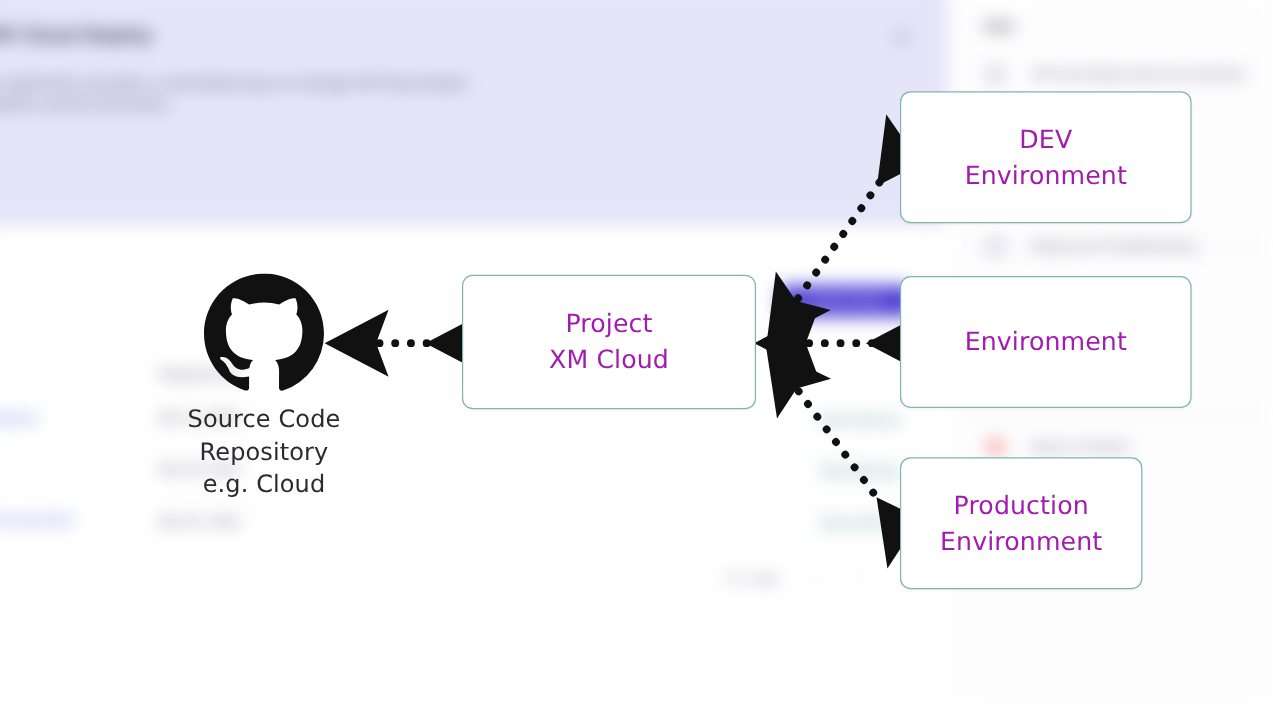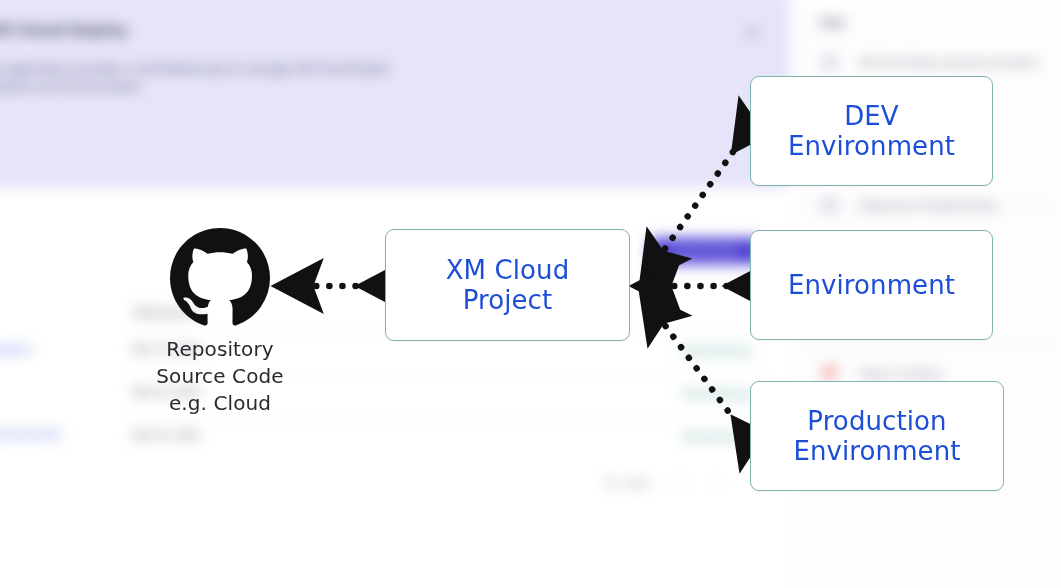--- a/index.html
+++ b/index.html
@@ -158,32 +158,32 @@
 
   .node-box {
     position: absolute;
     border: 1.6px solid #7fb5b0;
     border-radius: 9px;
     background: #ffffff;
     display: flex;
     align-items: center;
     justify-content: center;
     text-align: center;
-    color: #1d4ed8;
+    color: #a21caf;
     font-family: "DejaVu Sans", sans-serif;
-    font-size: 26px;
+    font-size: 21px;
     line-height: 30px;
     font-weight: 400;
     letter-spacing: .1px;
     box-shadow: 0 1px 2px rgba(0,0,0,0.04);
   }
 
   #node-dev      { left: 750px; top: 76px;  width: 243px; height: 110px; }
   #node-qa       { left: 750px; top: 230px; width: 243px; height: 110px; }
-  #node-prod     { left: 750px; top: 381px; width: 254px; height: 110px; }
+  #node-prod     { left: 750px; top: 381px; width: 202px; height: 110px; }
   #node-xmcloud  { left: 385px; top: 229px; width: 245px; height: 112px; }
 
   .node-box .label-line { display: block; }
 
   
   #github-block {
     position: absolute;
     left: 120px; top: 228px;
     width: 200px;
     text-align: center;
@@ -295,30 +295,30 @@
           <path fill="#111111" d="M8 0C3.58 0 0 3.58 0 8c0 3.54 2.29 6.53 5.47 7.59.4.07.55-.17.55-.38
             0-.19-.01-.82-.01-1.49-2.01.37-2.53-.49-2.69-.94-.09-.23-.48-.94-.82-1.13-.28-.15-.68-.52-.01-.53.63-.01
             1.08.58 1.23.82.72 1.21 1.87.87 2.33.66.07-.52.28-.87.51-1.07-1.78-.2-3.64-.89-3.64-3.95
             0-.87.31-1.59.82-2.15-.08-.2-.36-1.02.08-2.12 0 0 .67-.21 2.2.82.64-.18 1.32-.27 2-.27.68 0
             1.36.09 2 .27 1.53-1.04 2.2-.82 2.2-.82.44 1.1.16 1.92.08 2.12.51.56.82 1.27.82 2.15 0 3.07-1.87
             3.75-3.65 3.95.29.25.54.73.54 1.48 0 1.07-.01 1.93-.01 2.2 0 .21.15.46.55.38A8.013 8.013 0 0 0 16
             8c0-4.42-3.58-8-8-8z"></path>
         </svg>
       </div>
       <div id="github-caption">
+        <span class="label-line">Source Code</span>
         <span class="label-line">Repository</span>
-        <span class="label-line">Source Code</span>
         <span class="label-line">e.g. Cloud</span>
       </div>
     </div>
 
     <div id="node-xmcloud" class="node-box">
       <div>
+        <span class="label-line">Project</span>
         <span class="label-line">XM Cloud</span>
-        <span class="label-line">Project</span>
       </div>
     </div>
 
     <div id="node-dev" class="node-box">
       <div>
         <span class="label-line">DEV</span>
         <span class="label-line">Environment</span>
       </div>
     </div>
 

